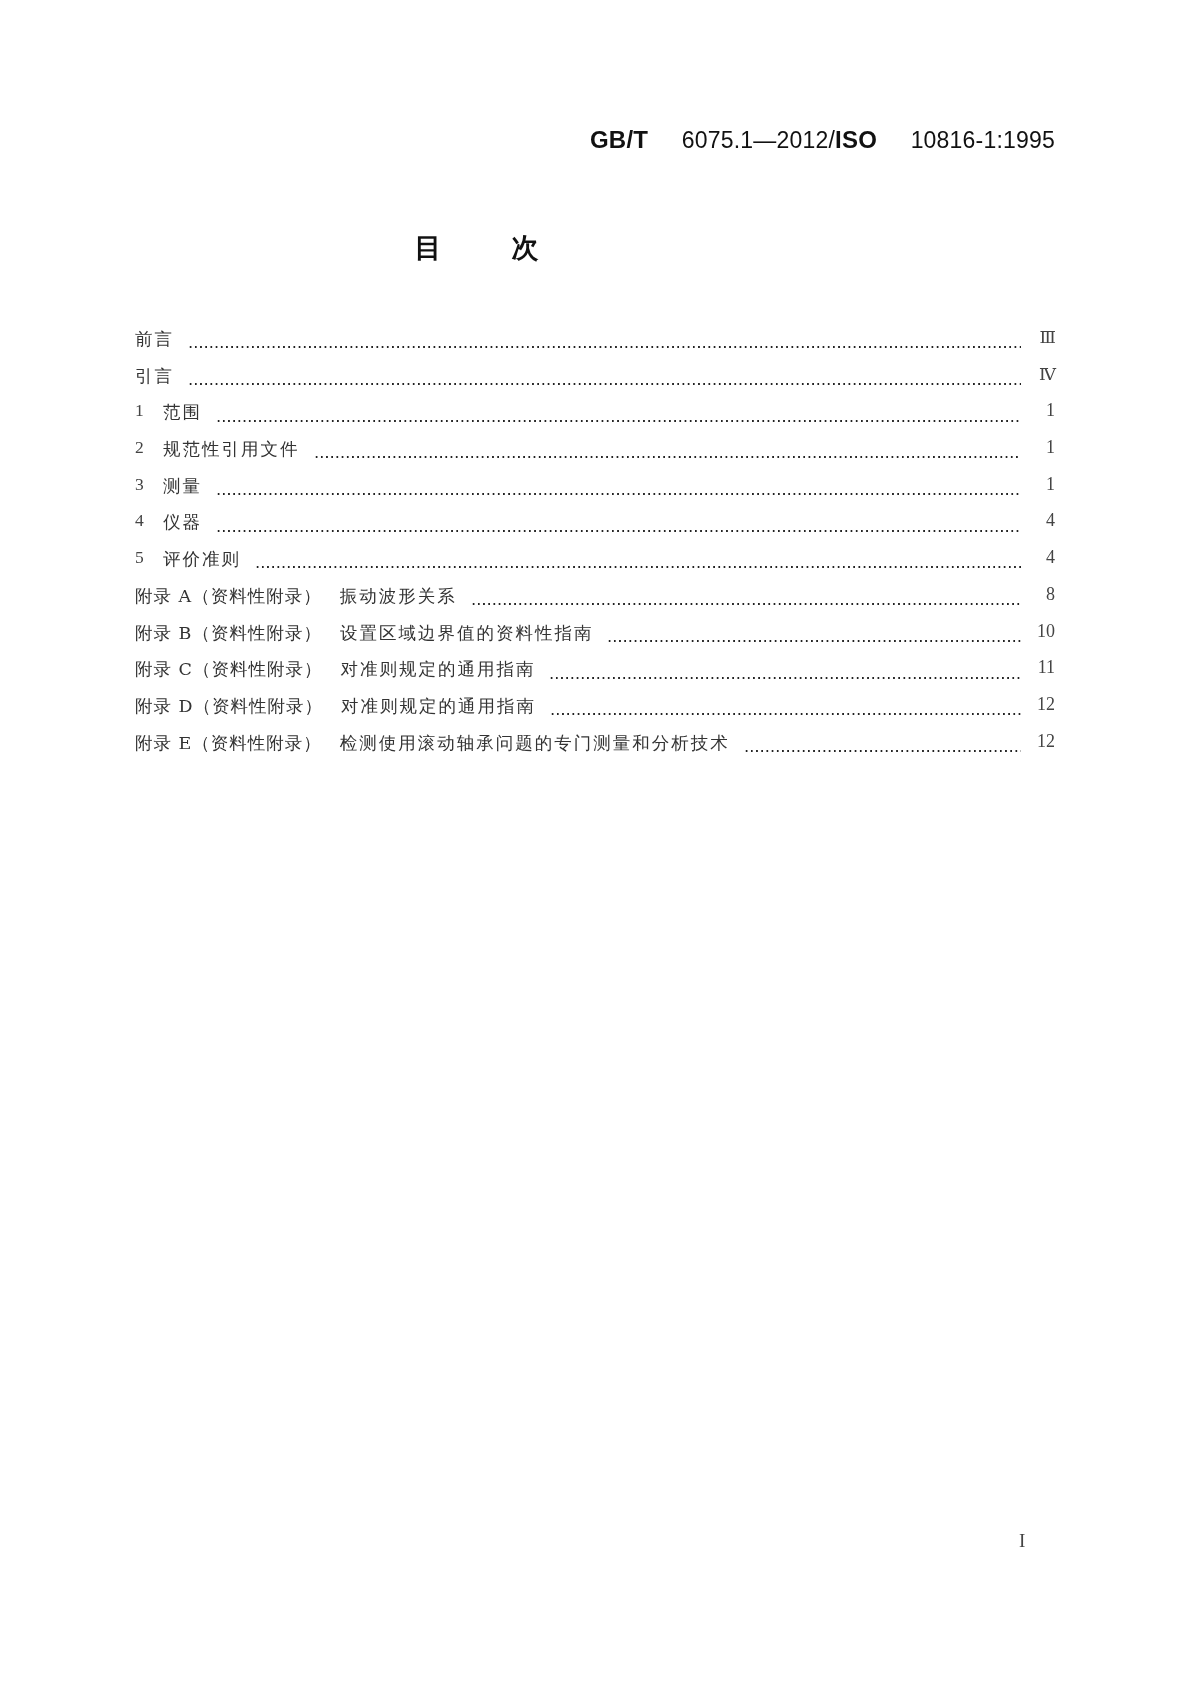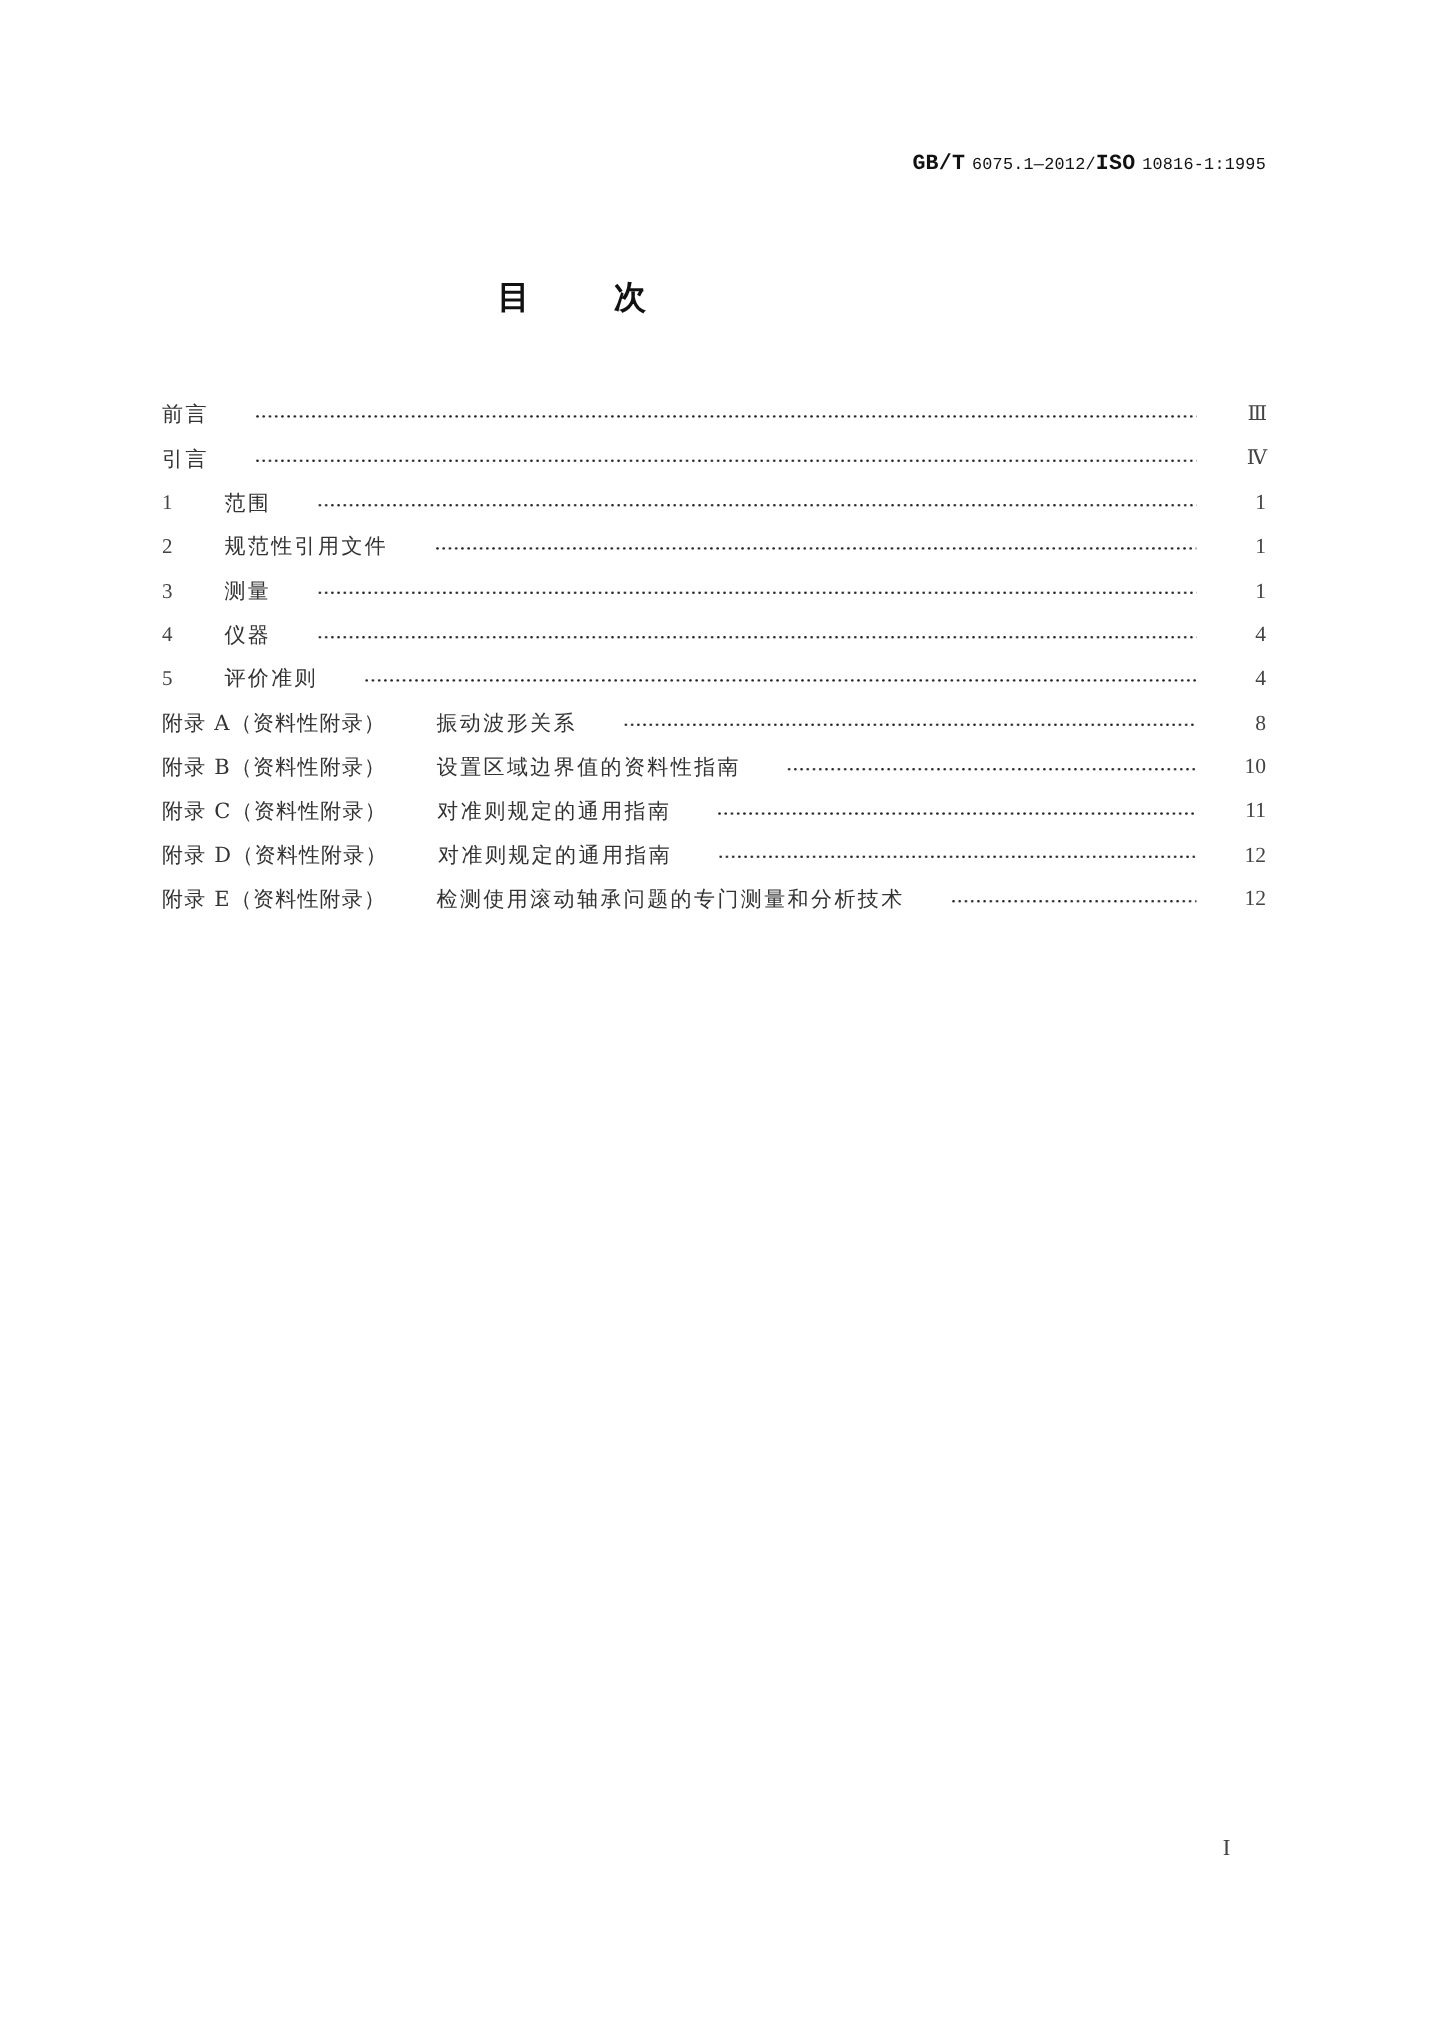--- a/index.html
+++ b/index.html
@@ -18,27 +18,28 @@
     .header {
       position: absolute;
       right: 136px;
       top: 126px;
       font-size: 17px;
       letter-spacing: 0.2px;
       white-space: nowrap;
       color: #111;
     }
     .header .bold {
-      font-family: Liberation Mono, monospace;
+      font-family: Liberation Sans, sans-serif;
       font-weight: bold;
-      font-size: 18px;
+      font-size: 24px;
     }
     .header .num {
-      font-family: Liberation Mono, monospace;
-      font-size: 14px;
+      font-family: Liberation Sans, sans-serif;
+      font-size: 23px;
+      margin-left: 28px;
     }
     .title {
       position: absolute;
       top: 230px;
       left: 0;
       width: 953px;
       text-align: center;
       font-family: "DejaVu Sans", sans-serif;
       font-size: 27px;
       font-weight: bold;
@@ -51,26 +52,25 @@
       width: 70px;
     }
     .toc {
       position: absolute;
       left: 135px;
       top: 327px;
       width: 920px;
     }
     .toc-row {
       display: flex;
-      align-items: center;
+      align-items: flex-start;
       height: 36.7px;
       font-size: 17.5px;
       color: #333;
       white-space: nowrap;
-      gap: 24px;
     }
     .toc-row .num {
       display: inline-block;
       width: 28px;
       font-family: "Liberation Serif", serif;
       color: #444;
     }
     .toc-row .label {
       letter-spacing: 2px;
       font-family: "DejaVu Serif", serif;

